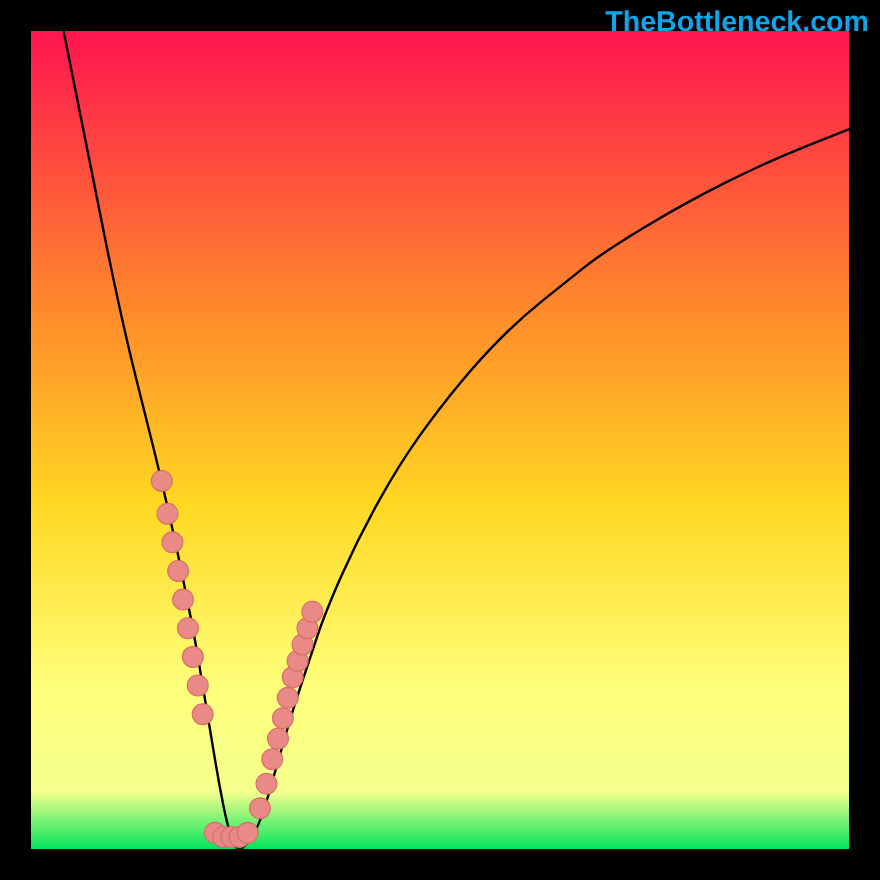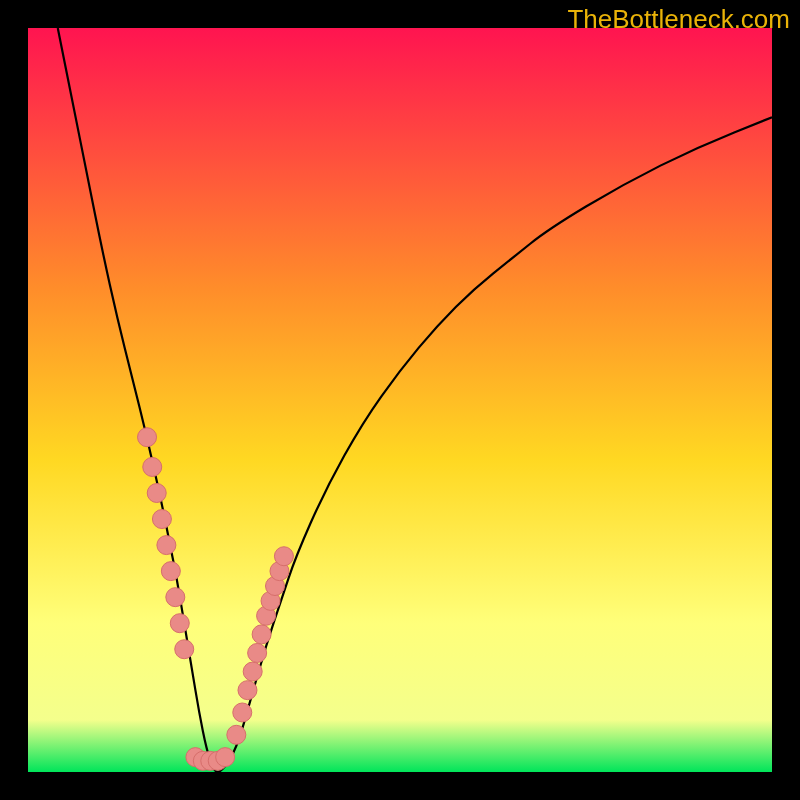--- a/index.html
+++ b/index.html
@@ -23,24 +23,24 @@
     top: 28px;
     left: 28px;
     width: 744px;
     height: 744px;
     overflow: hidden;
   }
   .watermark {
     position: absolute;
     top: 4px;
     right: 10px;
-    color: #eab308;
+    color: #0ea5e9;
     font-size: 26px;
     letter-spacing: 0px;
-    font-weight: 400;
+    font-weight: 700;
   }
   svg { display: block; }
 </style>
 </head>
 <body>
 
 <div class="frame">
   <div class="watermark">TheBottleneck.com</div>
 
   <div class="plot">

